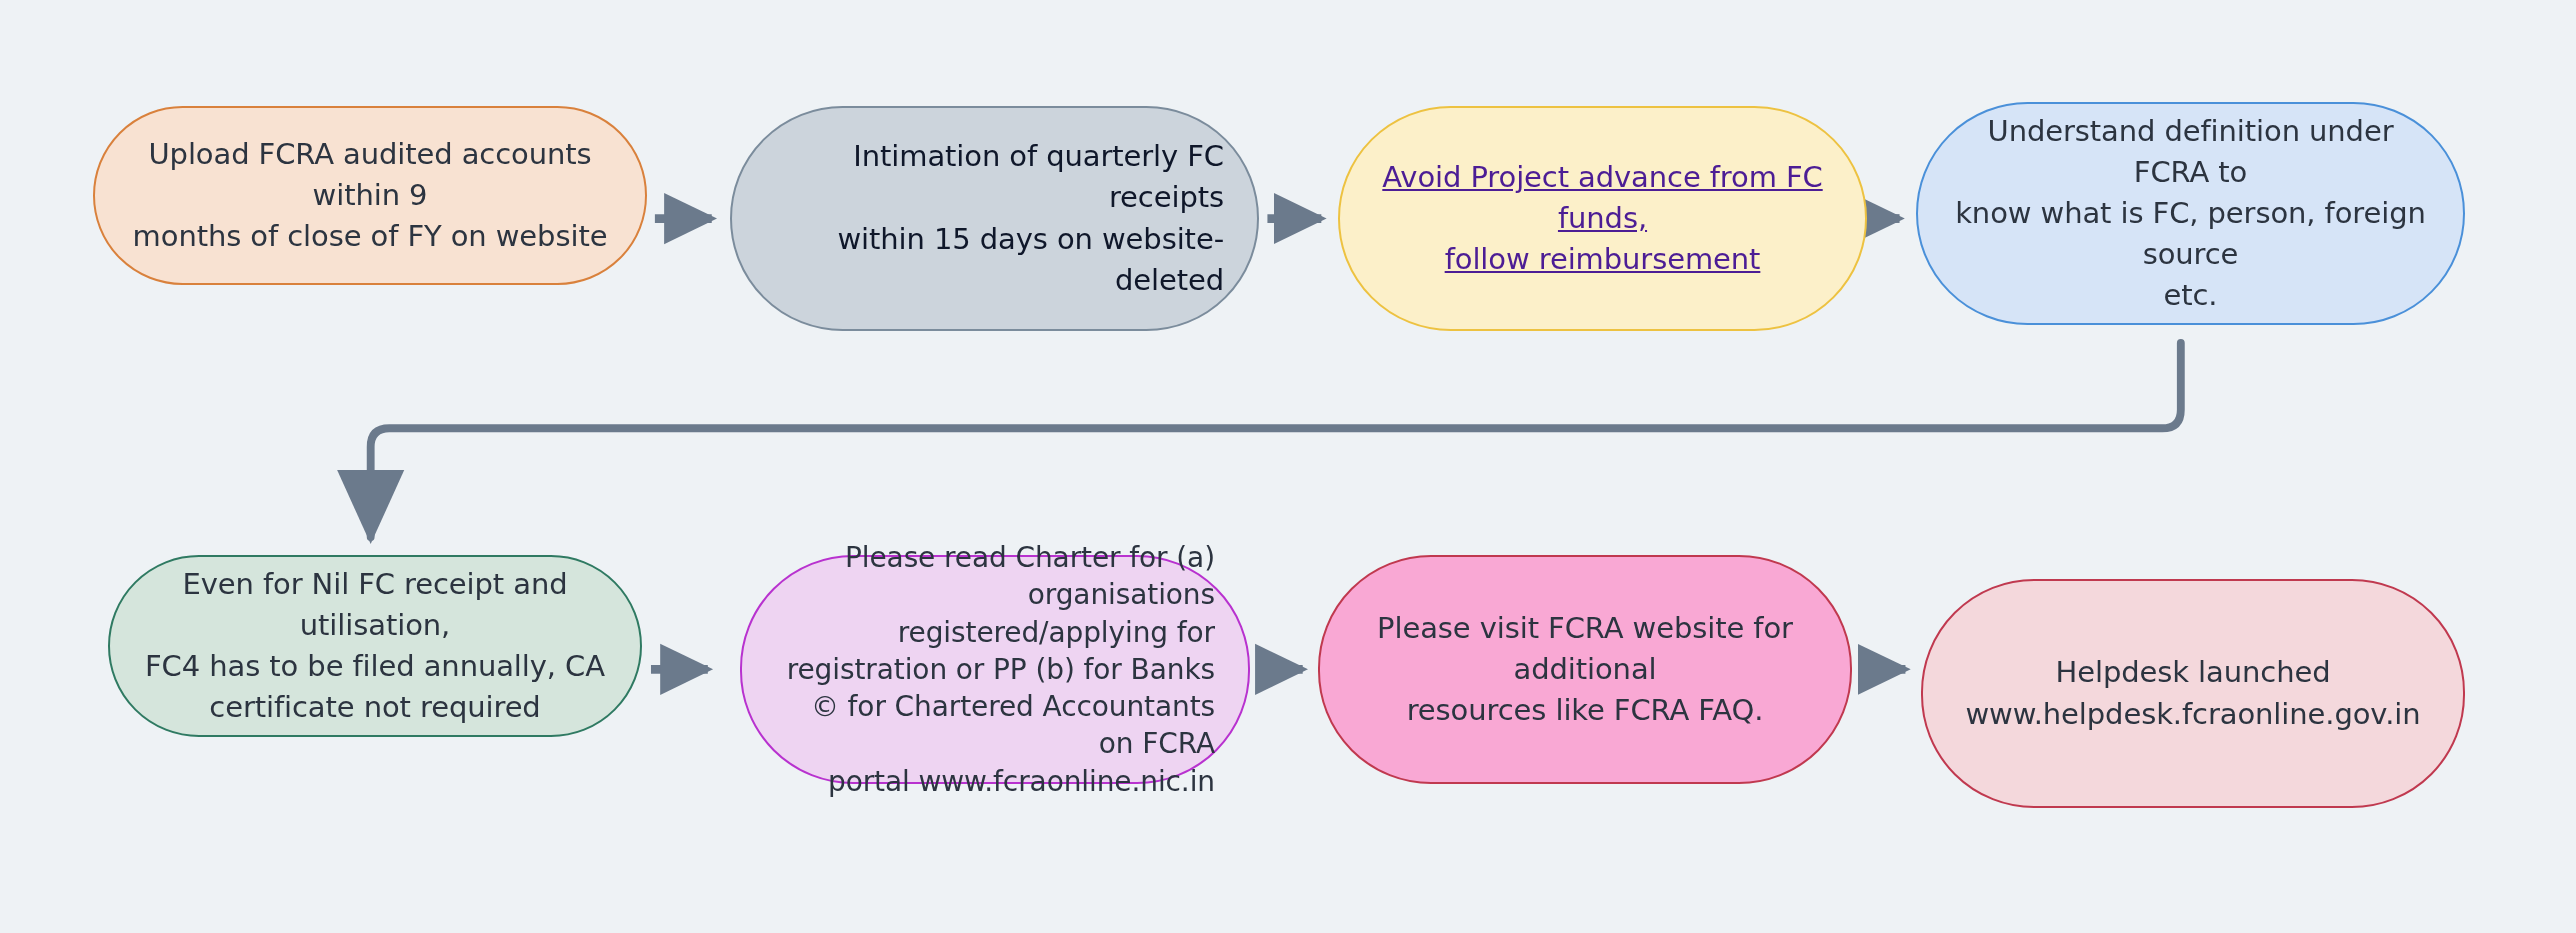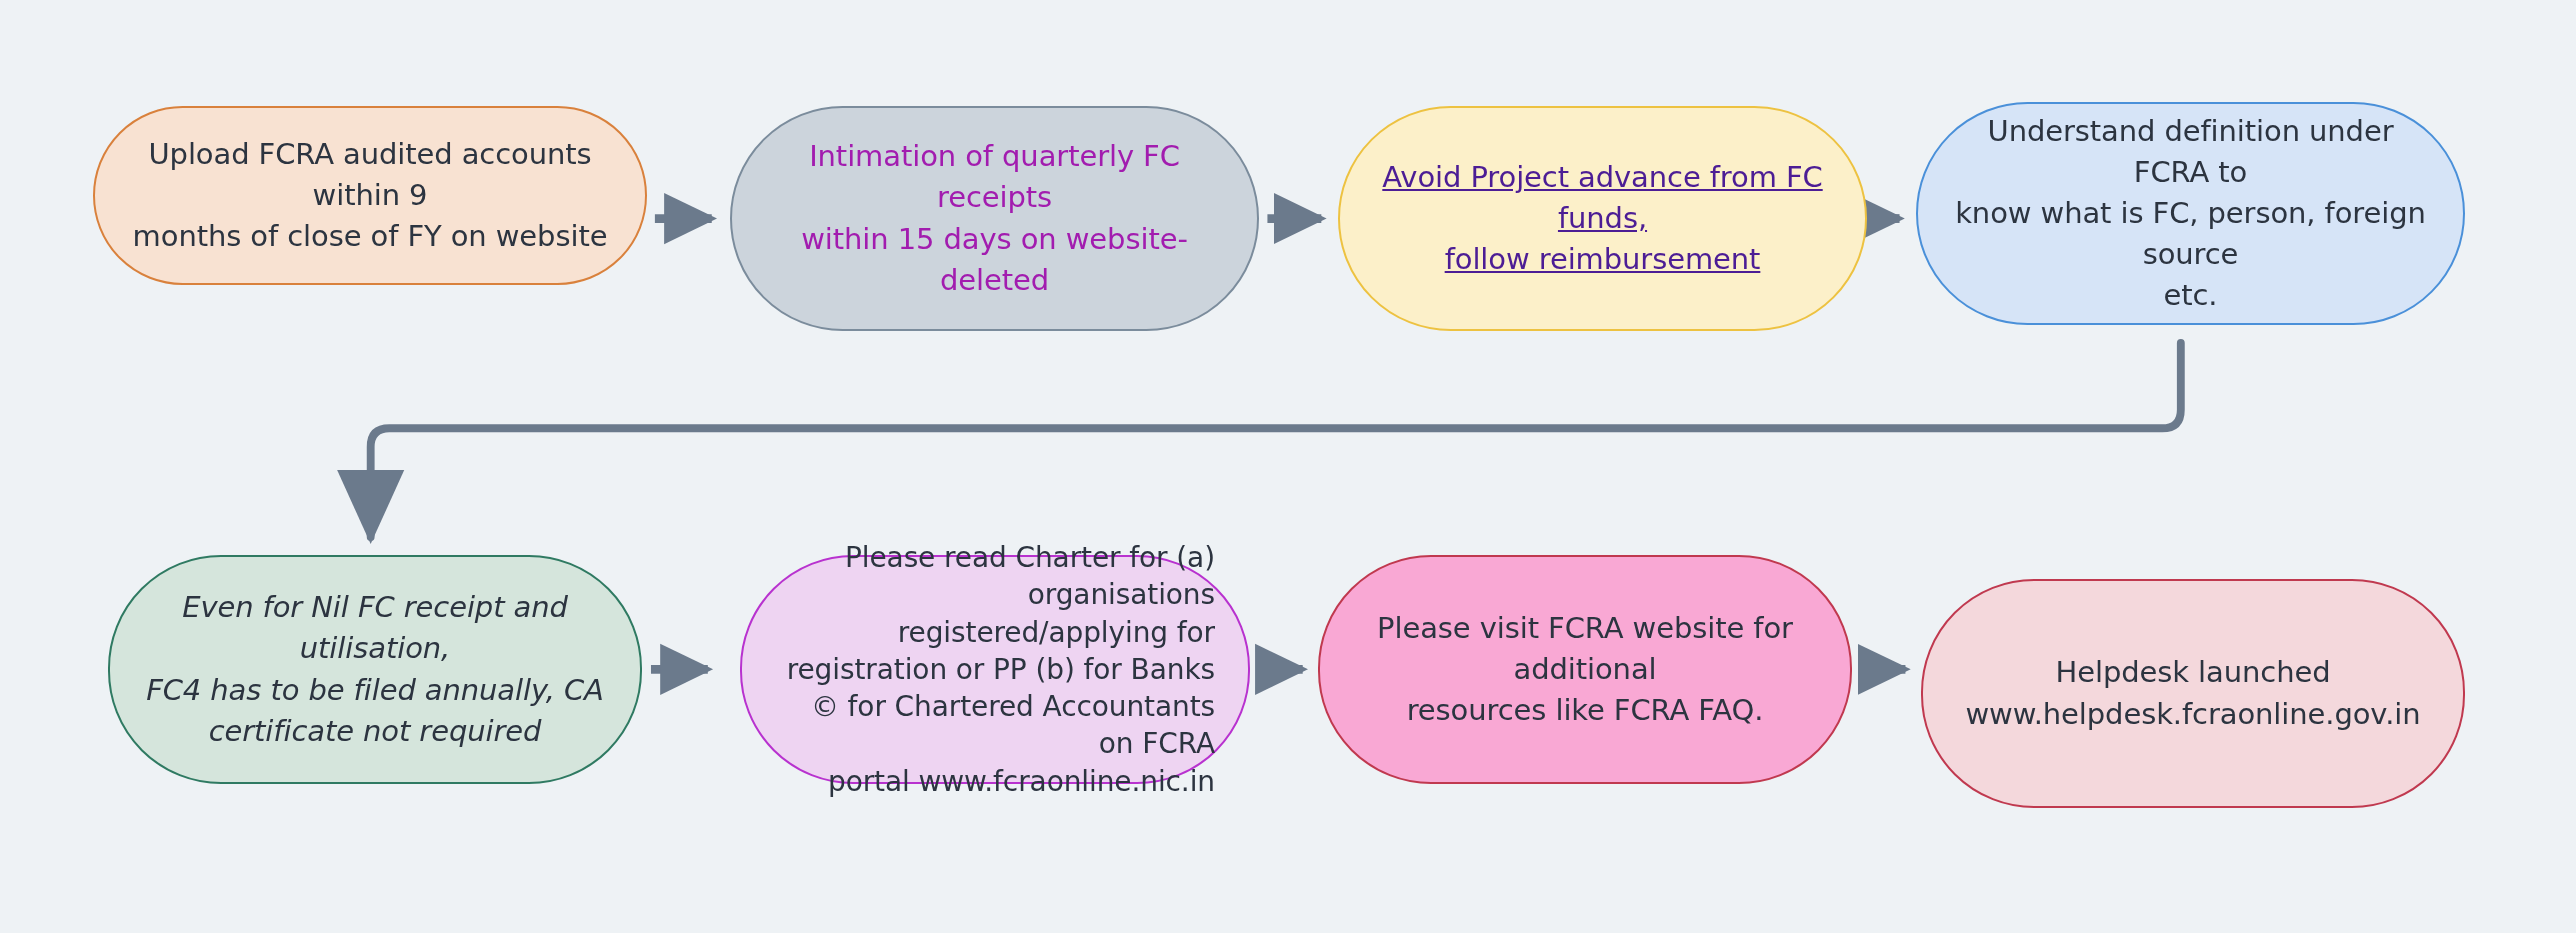--- a/index.html
+++ b/index.html
@@ -60,21 +60,21 @@
     line-height: 1.33;
   }
 
   
   #node-upload-accounts   { left: 93px;   top: 106px; width: 554px; height: 179px; }
   #node-quarterly-intimation { left: 730px;  top: 106px; width: 529px; height: 225px; }
   #node-avoid-advance     { left: 1338px; top: 106px; width: 529px; height: 225px; }
   #node-understand-definition { left: 1916px; top: 102px; width: 549px; height: 223px; }
 
   
-  #node-nil-fc-receipt    { left: 108px;  top: 555px; width: 534px; height: 229px; font-style: italic; }
+  #node-nil-fc-receipt    { left: 108px;  top: 555px; width: 534px; height: 182px; }
   #node-read-charter      { left: 740px;  top: 555px; width: 510px; height: 229px; text-align: right; }
   #node-visit-website     { left: 1318px; top: 555px; width: 534px; height: 229px; }
   #node-helpdesk          { left: 1921px; top: 555px; width: 544px; height: 229px; margin-top: 24px; }
 </style>
 </head>
 <body style="background: rgb(238, 242, 245);">
 
 <div id="canvas">
 
   <svg id="connectors" viewBox="0 0 2628 952">
@@ -96,21 +96,21 @@
     <line x1="664" y1="683" x2="722" y2="683" stroke="#6b7a8c" stroke-width="9" marker-end="url(#arrowhead)"></line>
     <line x1="1284" y1="683" x2="1329" y2="683" stroke="#6b7a8c" stroke-width="9" marker-end="url(#arrowhead)"></line>
     <line x1="1898" y1="683" x2="1944" y2="683" stroke="#6b7a8c" stroke-width="9" marker-end="url(#arrowhead)"></line>
   </svg>
 
   <div class="node" id="node-upload-accounts" style="background-color: rgb(248, 226, 210); border-color: rgb(217, 129, 60); color: rgb(44, 52, 64);">
     <span class="label">Upload FCRA audited accounts within 9
 months of close of FY on website</span>
   </div>
 
-  <div class="node" id="node-quarterly-intimation" style="background-color: rgb(204, 212, 220); border-color: rgb(123, 140, 156); color: #a21caf;">
+  <div class="node" id="node-quarterly-intimation" style="background-color: rgb(204, 212, 220); border-color: rgb(123, 140, 156); color: #0f172a; text-align: right;">
     <span class="label">Intimation of quarterly FC receipts
 within 15 days on website-deleted</span>
   </div>
 
   <div class="node" id="node-avoid-advance" style="background-color: rgb(252, 240, 201); border-color: rgb(237, 194, 65); color: #4c1d95; text-decoration: underline;">
     <span class="label">Avoid Project advance from FC funds,
 follow reimbursement</span>
   </div>
 
   <div class="node" id="node-understand-definition" style="background-color: rgb(214, 228, 247); border-color: rgb(74, 144, 217); color: rgb(44, 52, 64);">

